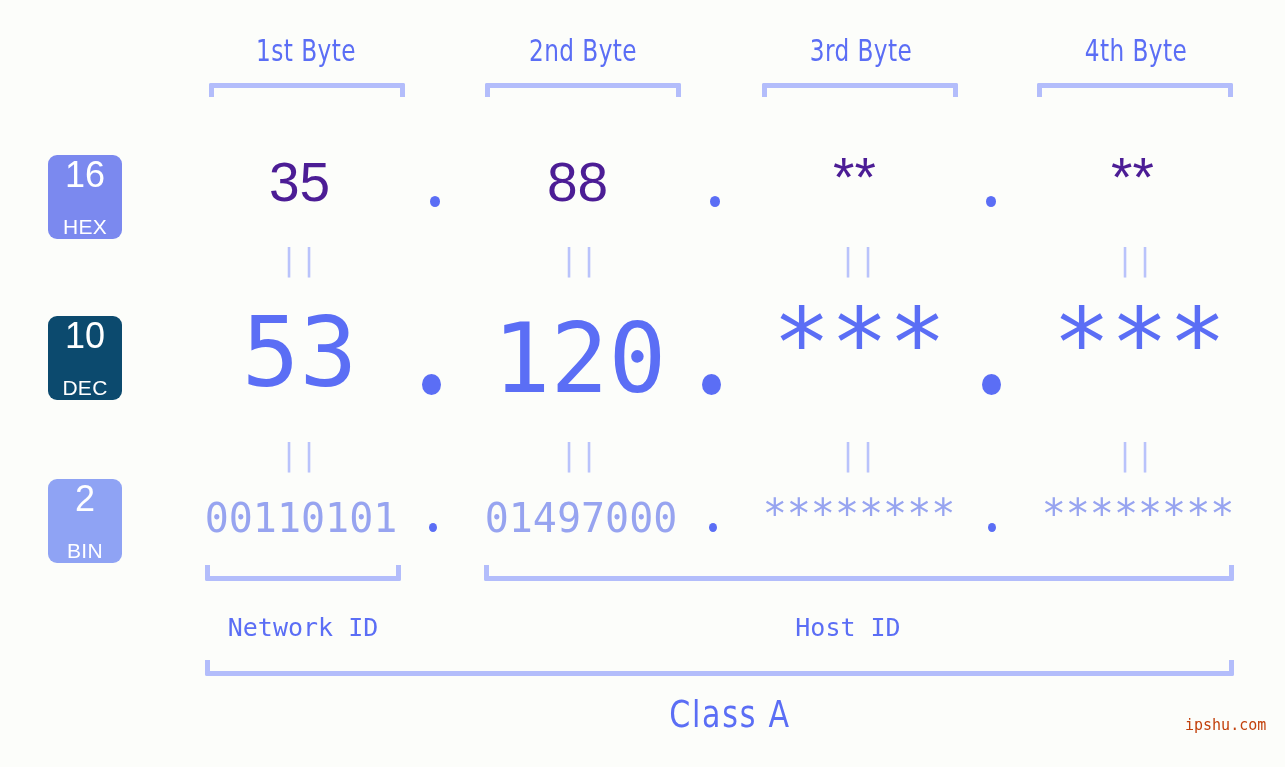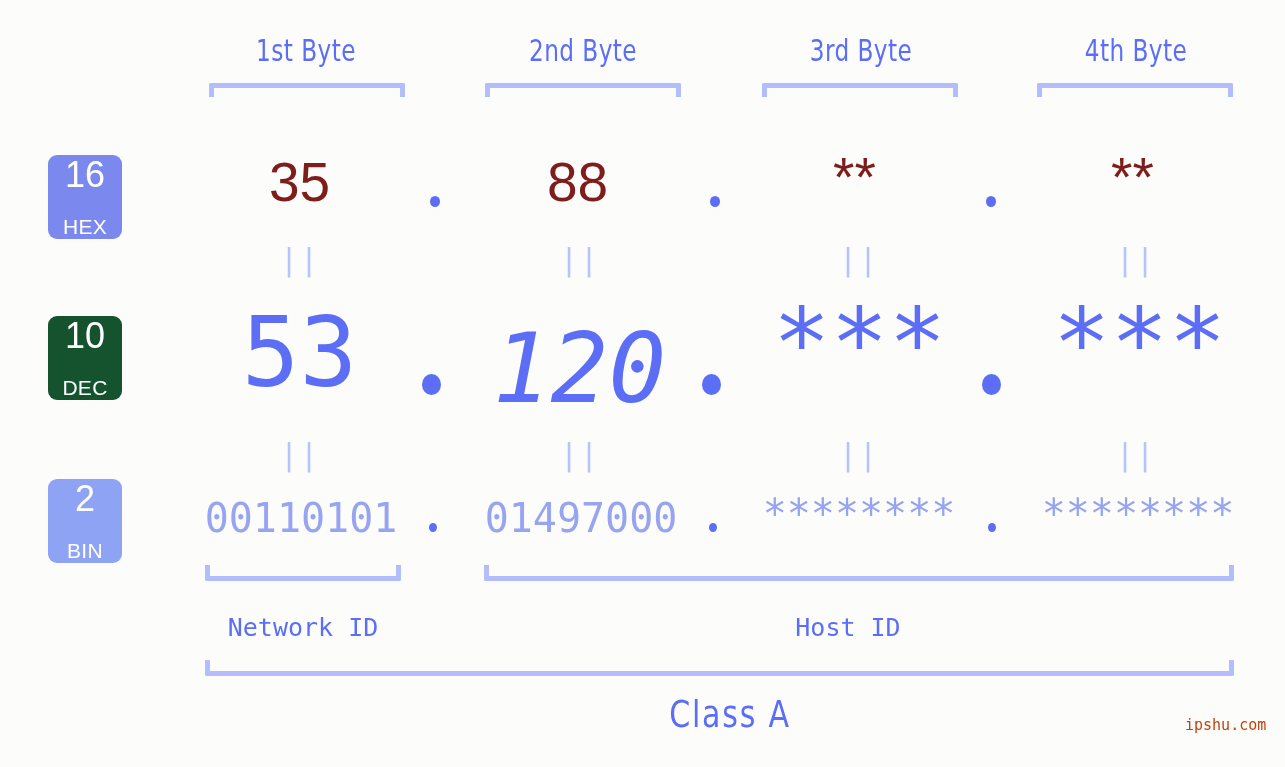--- a/index.html
+++ b/index.html
@@ -81,21 +81,21 @@
   }
 
   
   .cell {
     position: absolute;
     text-align: center;
     line-height: 1;
     white-space: nowrap;
   }
   .row-hex .cell {
-    color: #7f1d1d;
+    color: #4c1d95;
     font-family: "Liberation Sans", sans-serif;
     font-size: 55px;
     font-weight: 300;
   }
   .row-dec .cell {
     color: #5b6ef5;
     font-family: "DejaVu Sans Mono", monospace;
     font-size: 96px;
     font-weight: 400;
   }
@@ -188,28 +188,28 @@
     <div class="cell" style="left:762px; top:150px; width:185px;">**</div>
     <div class="dot dot-hex" style="left:986px; top:196px;"></div>
     <div class="cell" style="left:1040px; top:150px; width:185px;">**</div>
   </div>
 
   <div class="eq" style="left:250px; top:245px; width:100px;">||</div>
   <div class="eq" style="left:530px; top:245px; width:100px;">||</div>
   <div class="eq" style="left:809px; top:245px; width:100px;">||</div>
   <div class="eq" style="left:1086px; top:245px; width:100px;">||</div>
 
-  <div class="badge" style="left: 48px; top: 316px; background: #14532d;">
+  <div class="badge" style="left: 48px; top: 316px; background: #0c4a6e;">
     <span class="num">10</span>
     <span class="abbr">DEC</span>
   </div>
   <div class="row-dec">
     <div class="cell" style="left:182px; top:305px; width:235px;">53</div>
     <div class="dot dot-dec" style="left:422px; top:374px;"></div>
-    <div class="cell" style="left:462px; top:321px; width:235px;font-style:italic;">120</div>
+    <div class="cell" style="left:462px; top:311px; width:235px;">120</div>
     <div class="dot dot-dec" style="left:702px; top:374px;"></div>
     <div class="cell" style="left:742px; top:296px; width:235px;">***</div>
     <div class="dot dot-dec" style="left:982px; top:374px;"></div>
     <div class="cell" style="left:1022px; top:296px; width:235px;">***</div>
   </div>
 
   <div class="eq" style="left:250px; top:440px; width:100px;">||</div>
   <div class="eq" style="left:530px; top:440px; width:100px;">||</div>
   <div class="eq" style="left:809px; top:440px; width:100px;">||</div>
   <div class="eq" style="left:1086px; top:440px; width:100px;">||</div>

